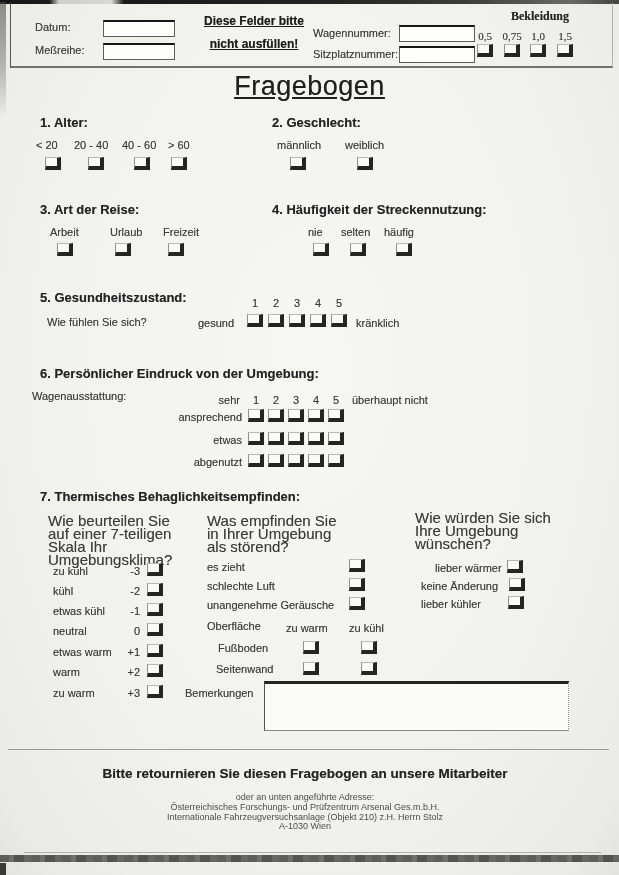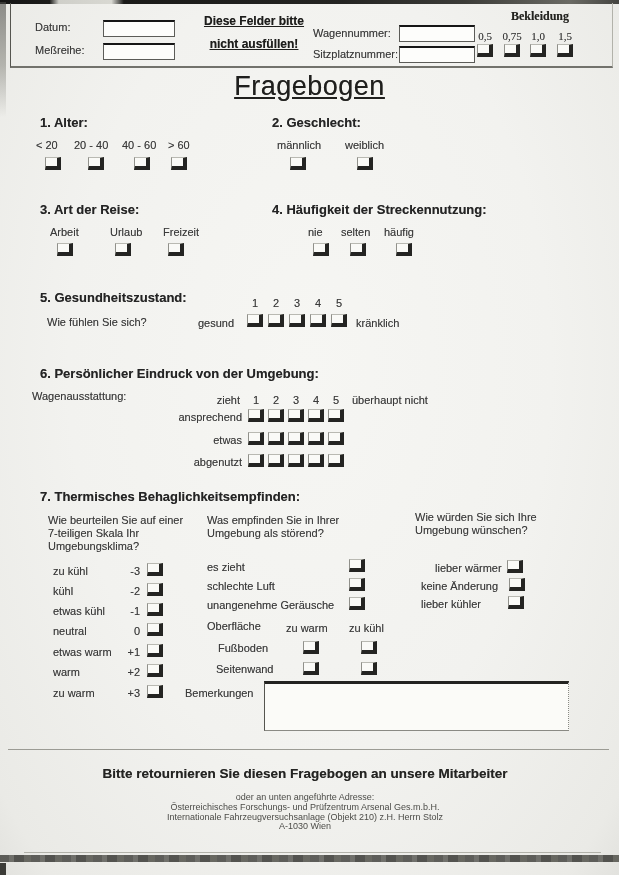--- a/index.html
+++ b/index.html
@@ -3,21 +3,21 @@
 <meta charset="utf-8">
 <style>
   html,body { margin:0; padding:0; background:#dddddA; }
   .page {
     position:relative; width:619px; height:875px; overflow:hidden;
     background: radial-gradient(ellipse at 50% 42%, #f6f6f3 0%, #f2f2ef 55%, #eaeae6 92%, #e2e2de 100%);
     font-family:"Liberation Sans", sans-serif; color:#3a3a3a;
   }
   .t  { position:absolute; white-space:nowrap; font-size:11px; color:#3b3b3b; text-shadow:0 0 .4px rgba(70,70,70,.55); }
   .h  { position:absolute; white-space:nowrap; font-size:13px; font-weight:bold; color:#242424; text-shadow:0 0 .4px rgba(40,40,40,.5); }
-  .q  { position:absolute; font-size:11px; line-height:13px; color:#3b3b3b; text-shadow:0 0 .4px rgba(70,70,70,.5); }
+  .q  { position:absolute; font-size:15px; line-height:13px; color:#3b3b3b; text-shadow:0 0 .4px rgba(70,70,70,.5); }
   .ra { text-align:right; }
   .ctr{ text-align:center; }
   .cb {
     position:absolute; width:11px; height:8px; background:#fafaf7;
     border-top:1px solid #b9b9b2; border-left:1px solid #90908a;
     border-right:4px solid #242422; border-bottom:4px solid #242422;
   }
   .inp { position:absolute; height:14px; background:#fdfdfb; border:1px solid #5c5c58; border-top:2px solid #161616; }
   .headbox { position:absolute; left:10px; top:3px; width:601px; height:63px;
     border-left:1px solid #55554f; border-bottom:2px solid #72726c; border-right:1px solid #b2b2aa; }
@@ -118,21 +118,21 @@
   <div class="t" style="left:198px; top:317px;">gesund</div>
   <div class="cb" style="left:247px; top:314px;"></div>
   <div class="cb" style="left:268px; top:314px;"></div>
   <div class="cb" style="left:289px; top:314px;"></div>
   <div class="cb" style="left:310px; top:314px;"></div>
   <div class="cb" style="left:331px; top:314px;"></div>
   <div class="t" style="left:356px; top:317px;">kränklich</div>
 
   <div class="h" style="left:40px; top:366px;">6. Persönlicher Eindruck von der Umgebung:</div>
   <div class="t" style="left:32px; top:390px;">Wagenausstattung:</div>
-  <div class="t ra" style="left:195px; top:394px; width:45px;">zieht</div>
+  <div class="t ra" style="left:195px; top:394px; width:45px;">sehr</div>
   <div class="t ctr" style="left:248px; top:394px; width:16px;">1</div>
   <div class="t ctr" style="left:268px; top:394px; width:16px;">2</div>
   <div class="t ctr" style="left:288px; top:394px; width:16px;">3</div>
   <div class="t ctr" style="left:308px; top:394px; width:16px;">4</div>
   <div class="t ctr" style="left:328px; top:394px; width:16px;">5</div>
   <div class="t" style="left:352px; top:394px;">überhaupt nicht</div>
 
   <div class="t ra" style="left:130px; top:411px; width:112px;">ansprechend</div>
   <div class="cb" style="left:248px; top:409px;"></div>
   <div class="cb" style="left:268px; top:409px;"></div>

